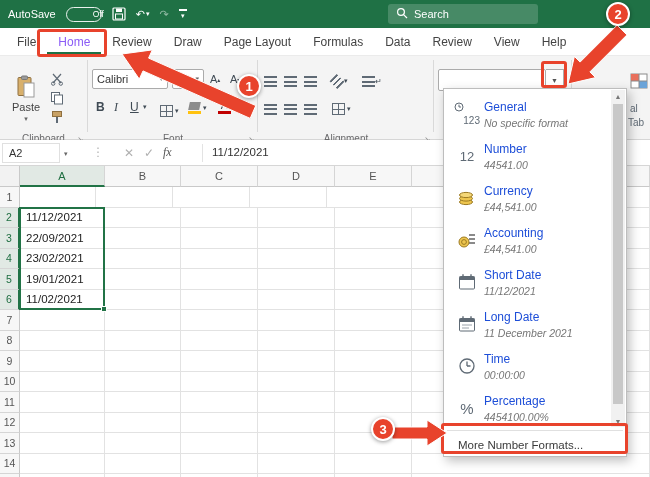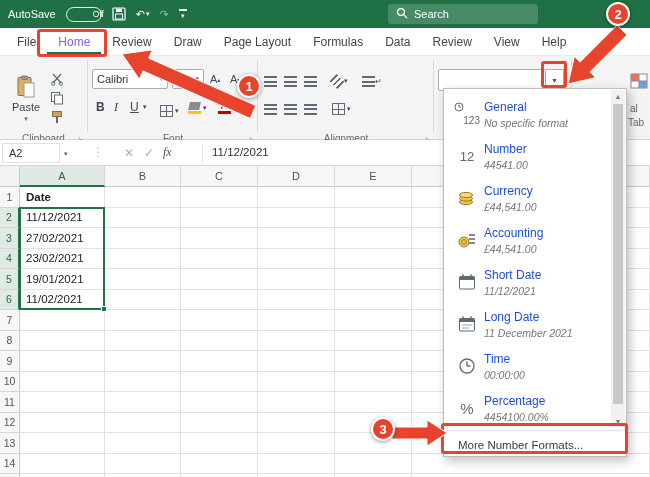--- a/index.html
+++ b/index.html
@@ -337,39 +337,38 @@
         <div class="colh sel" style="width: 85px;">A</div>
         <div class="colh" style="width: 76px;">B</div>
         <div class="colh" style="width: 77px;">C</div>
         <div class="colh" style="width: 77px;">D</div>
         <div class="colh" style="width: 77px;">E</div>
         <div class="colh" style="flex: 1 1 0%;"></div>
       </div>
     <div class="gridbody">
         <div class="grow">
           <div class="rowh">1</div>
-          <div class="cell bold" style="width: 85px;">Date</div>
           <div class="cell" style="width: 76px;"></div>
           <div class="cell" style="width: 77px;"></div>
           <div class="cell" style="width: 77px;"></div>
           <div class="cell" style="width: 77px;"></div>
           <div class="cell" style="flex: 1 1 0%;"></div>
         </div>
         <div class="grow">
           <div class="rowh sel">2</div>
           <div class="cell" style="width: 85px;">11/12/2021</div>
           <div class="cell" style="width: 76px;"></div>
           <div class="cell" style="width: 77px;"></div>
           <div class="cell" style="width: 77px;"></div>
           <div class="cell" style="width: 77px;"></div>
           <div class="cell" style="flex: 1 1 0%;"></div>
         </div>
         <div class="grow">
           <div class="rowh sel">3</div>
-          <div class="cell" style="width: 85px;">27/02/2021</div>
+          <div class="cell" style="width: 85px;">22/09/2021</div>
           <div class="cell" style="width: 76px;"></div>
           <div class="cell" style="width: 77px;"></div>
           <div class="cell" style="width: 77px;"></div>
           <div class="cell" style="width: 77px;"></div>
           <div class="cell" style="flex: 1 1 0%;"></div>
         </div>
         <div class="grow">
           <div class="rowh sel">4</div>
           <div class="cell" style="width: 85px;">23/02/2021</div>
           <div class="cell" style="width: 76px;"></div>

